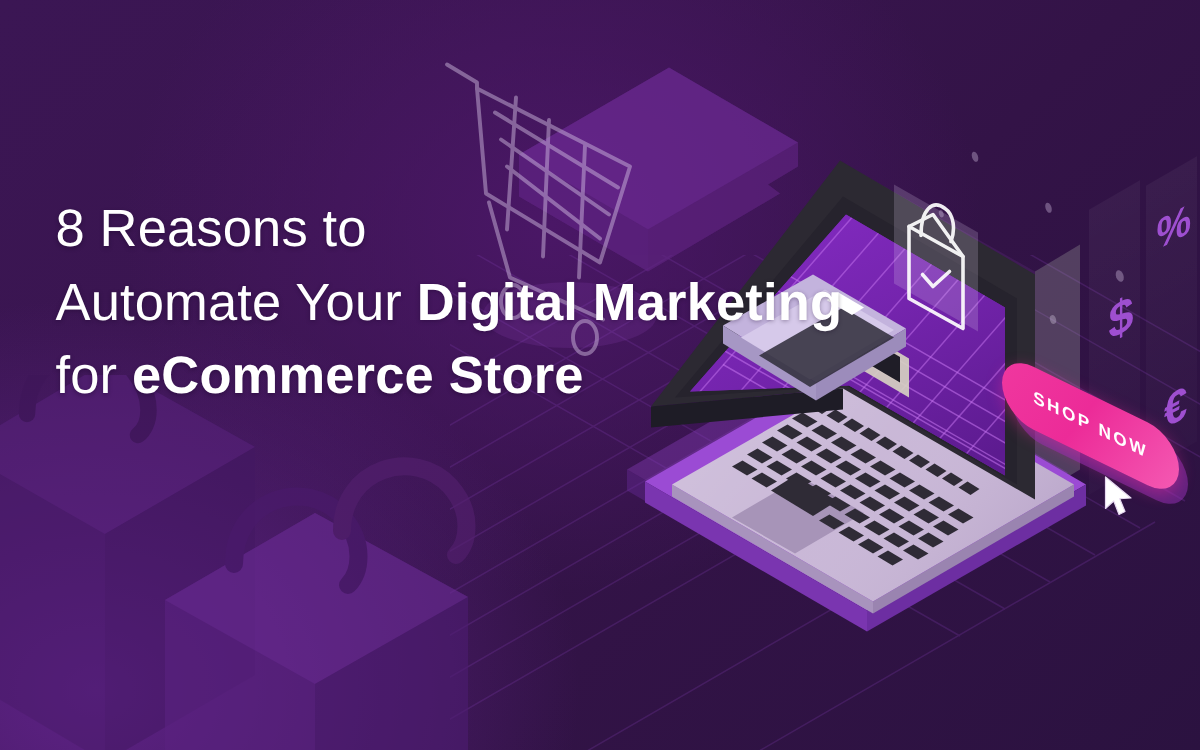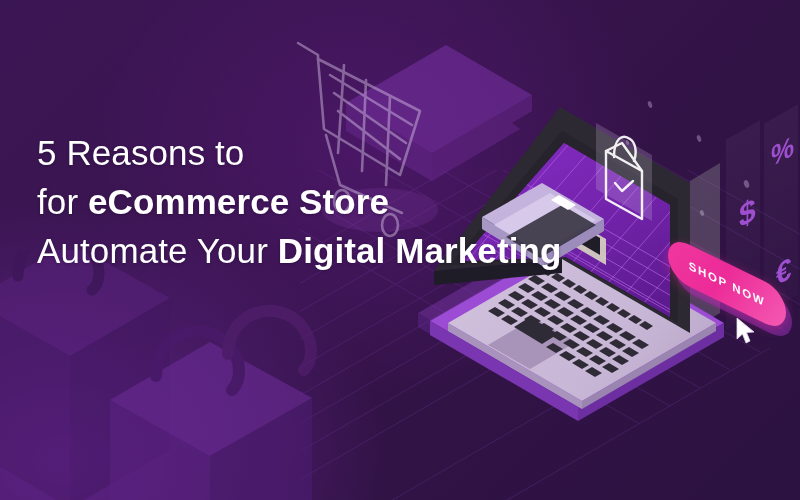--- a/index.html
+++ b/index.html
@@ -400,23 +400,23 @@
     </div>
 
     
     <svg class="cursor" viewBox="0 0 22 28">
       <path d="M2 1 L2 22 L7.5 17 L11 26 L15 24 L11.5 15.5 L19 15 Z" fill="#ffffff" stroke="#e6d8f0" stroke-width="0.8" stroke-linejoin="round"></path>
     </svg>
   </div>
 
   <div class="headline">
     <span class="hl-line">
-      <span>5 Reasons to</span>
+      <span>8 Reasons to</span>
+    </span>
+    <span class="hl-line">
+      <span>Automate Your </span><b>Digital Marketing</b>
     </span>
     <span class="hl-line">
       <span>for </span><b>eCommerce Store</b>
     </span>
-    <span class="hl-line">
-      <span>Automate Your </span><b>Digital Marketing</b>
-    </span>
   </div>
 
 </div>
 
 </body></html>

